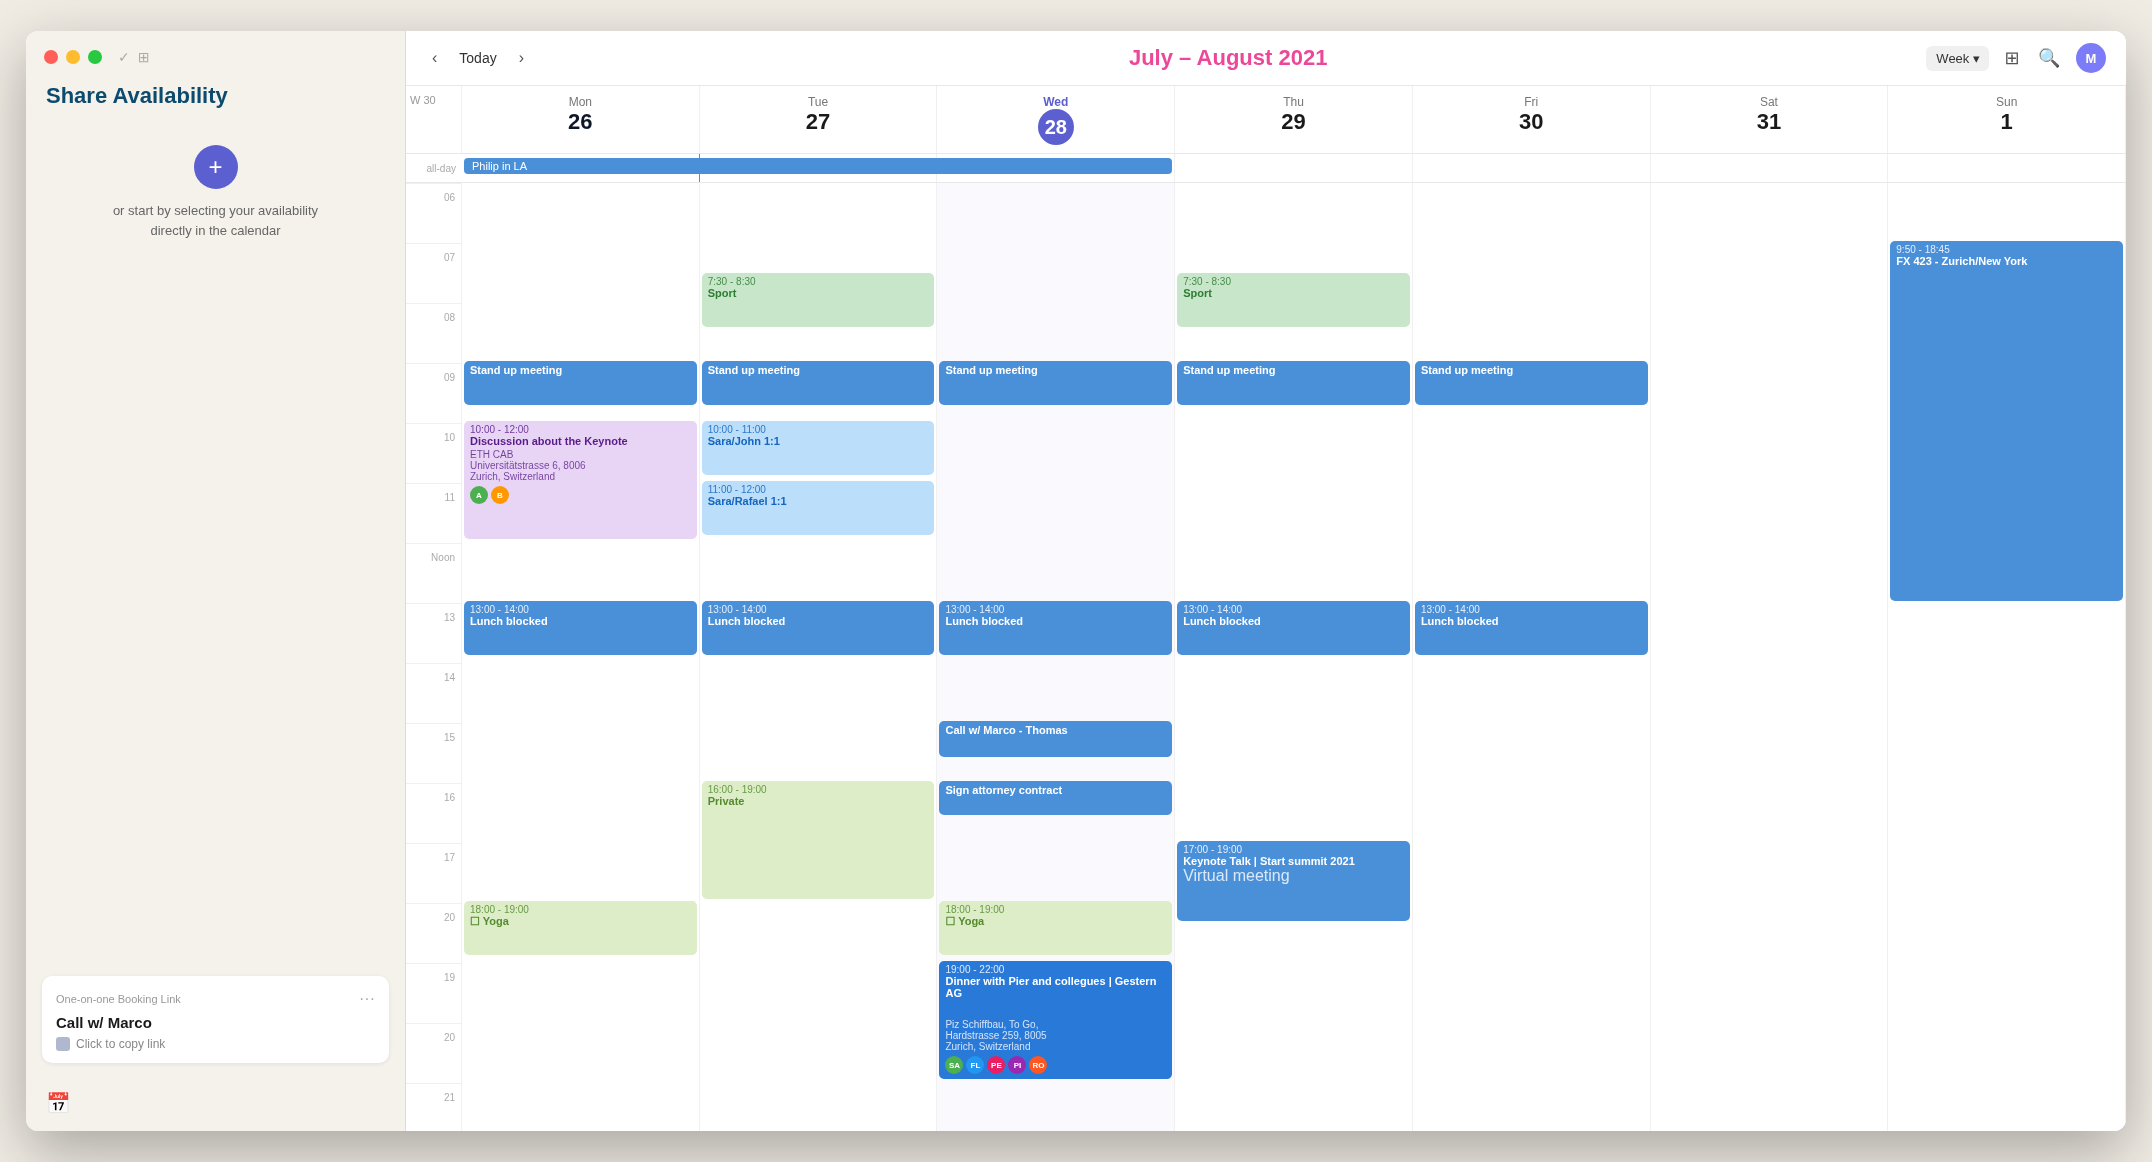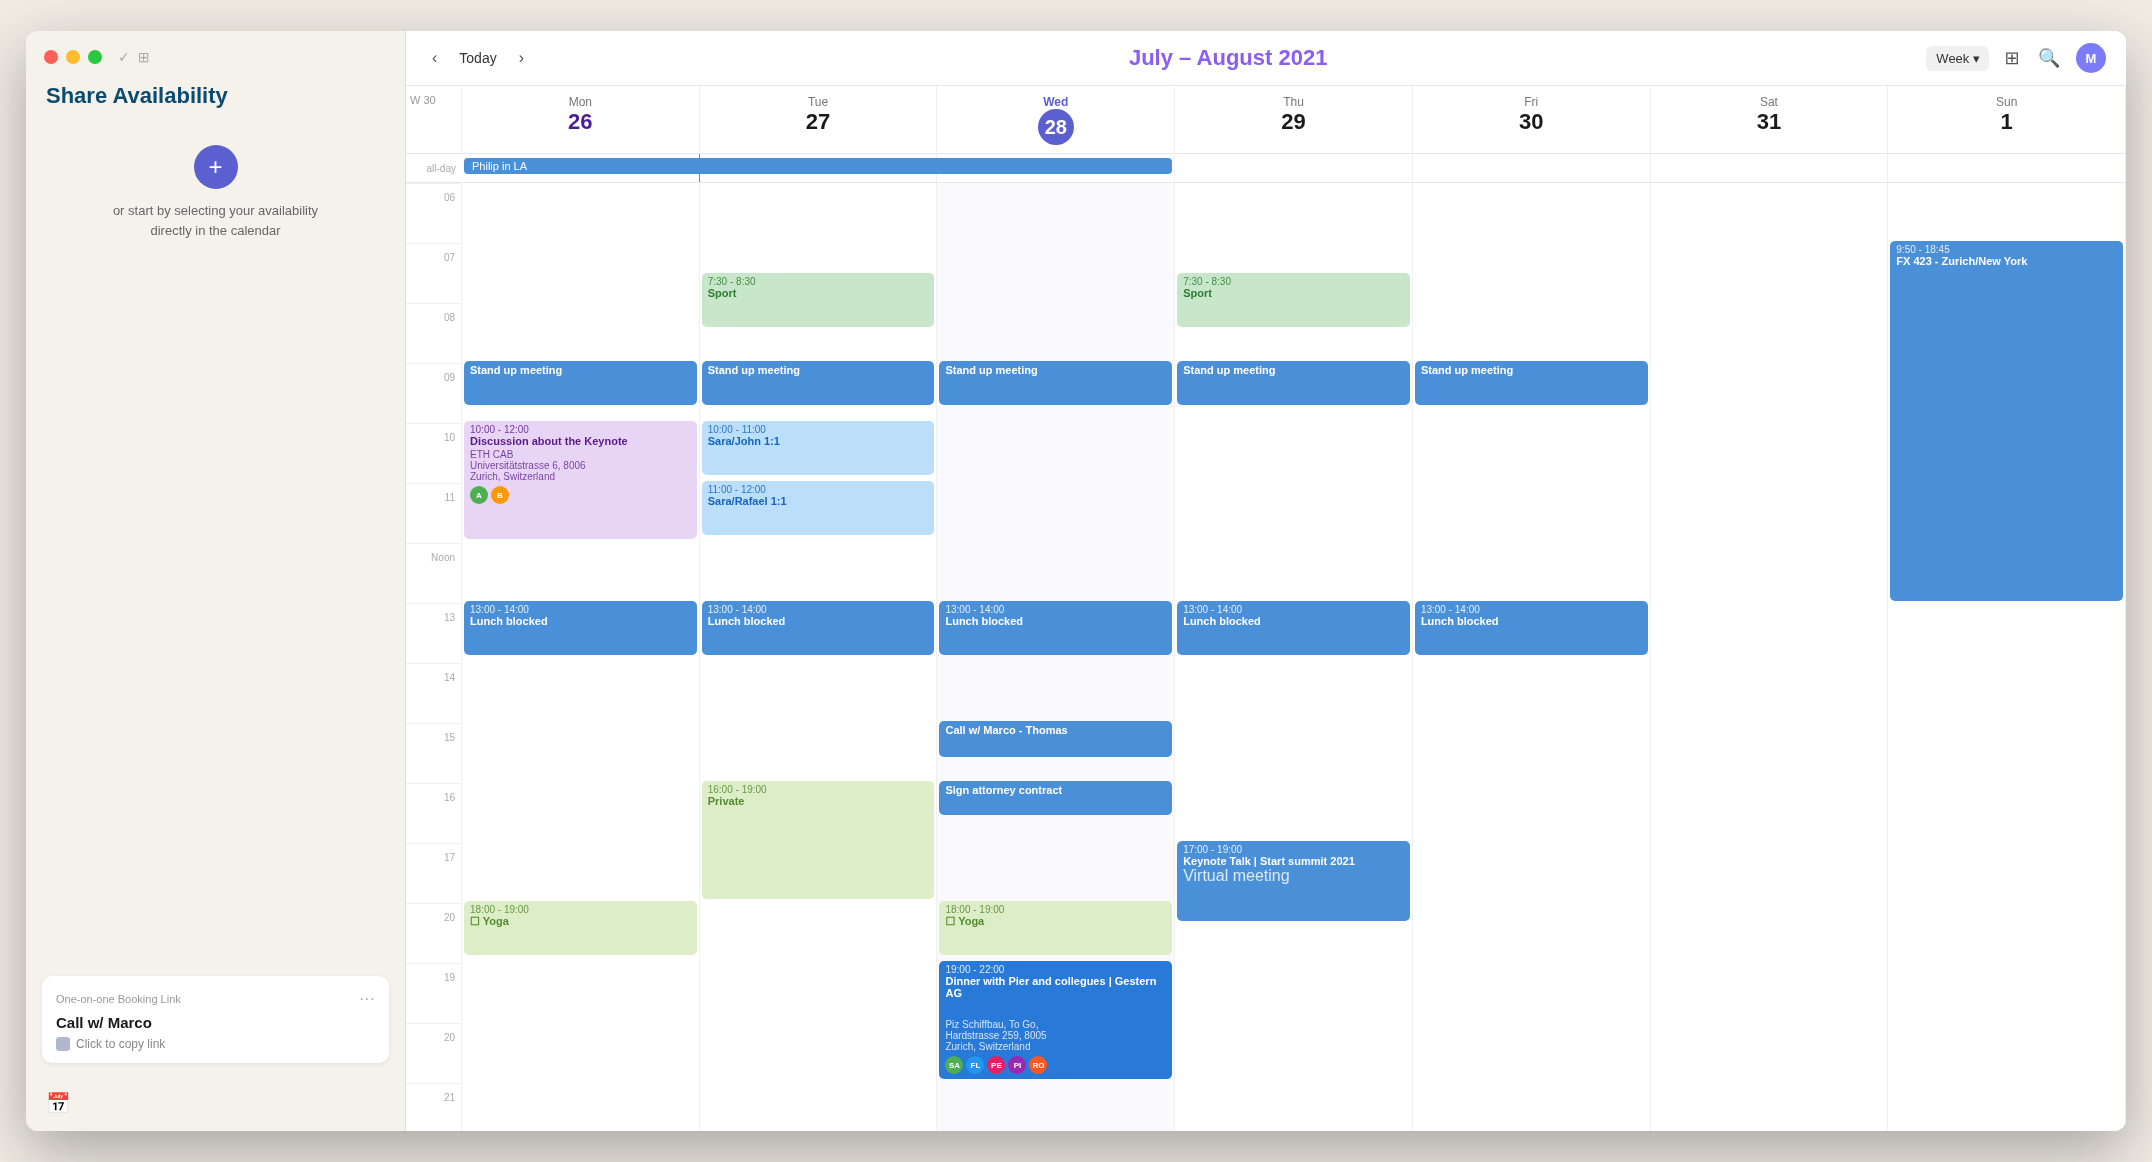--- a/index.html
+++ b/index.html
@@ -147,21 +147,21 @@
       background: none; border: none; cursor: pointer;
       font-size: 16px; color: #555; padding: 4px 6px;
     }
     .today-btn {
       background: none; border: none; cursor: pointer;
       font-size: 14px; font-weight: 500; color: #333; padding: 4px 8px;
     }
     .cal-title {
       font-size: 22px;
       font-weight: 600;
-      color: #8b5cf6;
+      color: #ec4899;
       flex: 1;
       text-align: center;
     }
     .cal-controls-right {
       display: flex; align-items: center; gap: 11px;
     }
     .week-selector {
       font-size: 13px;
       background: #f0f0f0;
       border: none;
@@ -367,21 +367,21 @@
         <button class="icon-btn">⊞</button>
         <button class="icon-btn">🔍</button>
         <div class="avatar-circle">M</div>
       </div>
     </div>
 
     <div class="cal-days-header">
       <div class="time-gutter" style="font-size:11px;color:#999;padding:8px 4px;">W 30</div>
       <div class="day-col-header">
         <span style="font-size:12px;color:#777;">Mon</span>
-        <span class="day-num" style="display:block;font-size:22px;font-weight:600;color:#4c1d95;">26</span>
+        <span class="day-num" style="display:block;font-size:22px;font-weight:600;color:#0f172a;">26</span>
       </div>
       <div class="day-col-header">
         <span style="font-size:12px;color:#777;">Tue</span>
         <span class="day-num" style="display:block;font-size:22px;font-weight:600;color:#1a1a1a;">27</span>
       </div>
       <div class="day-col-header today">
         <span style="font-size:12px;color:#5b5fcf;font-weight:600;">Wed</span>
         <span style="display:flex;justify-content:center;">
             <span class="day-num" style="background:#5b5fcf;color:white;border-radius:50%;width:36px;height:36px;display:inline-flex;align-items:center;justify-content:center;font-size:20px;font-weight:700;">28</span>
           </span>

